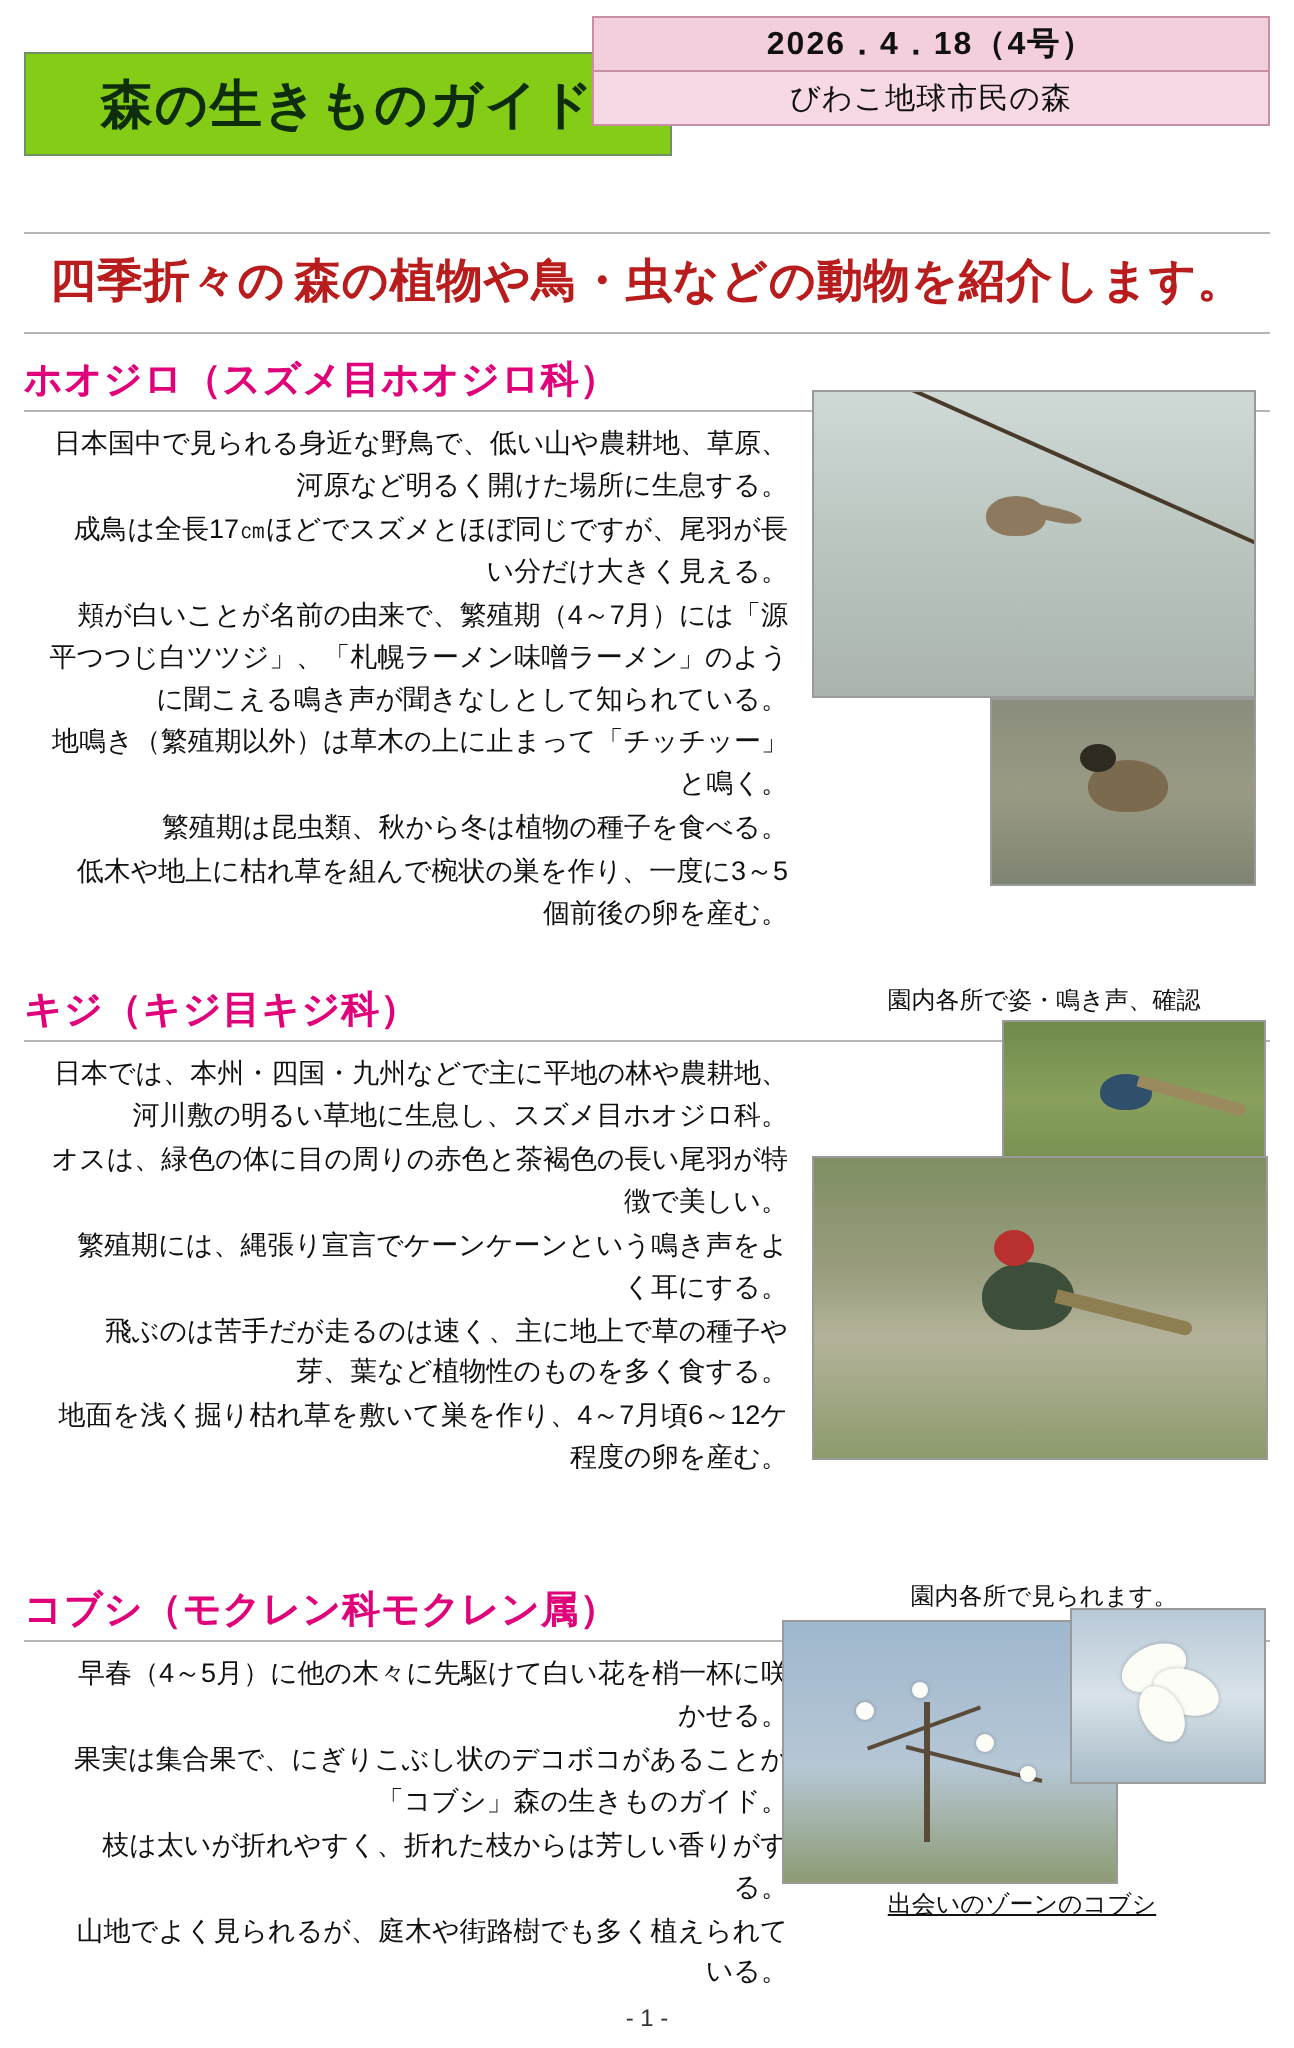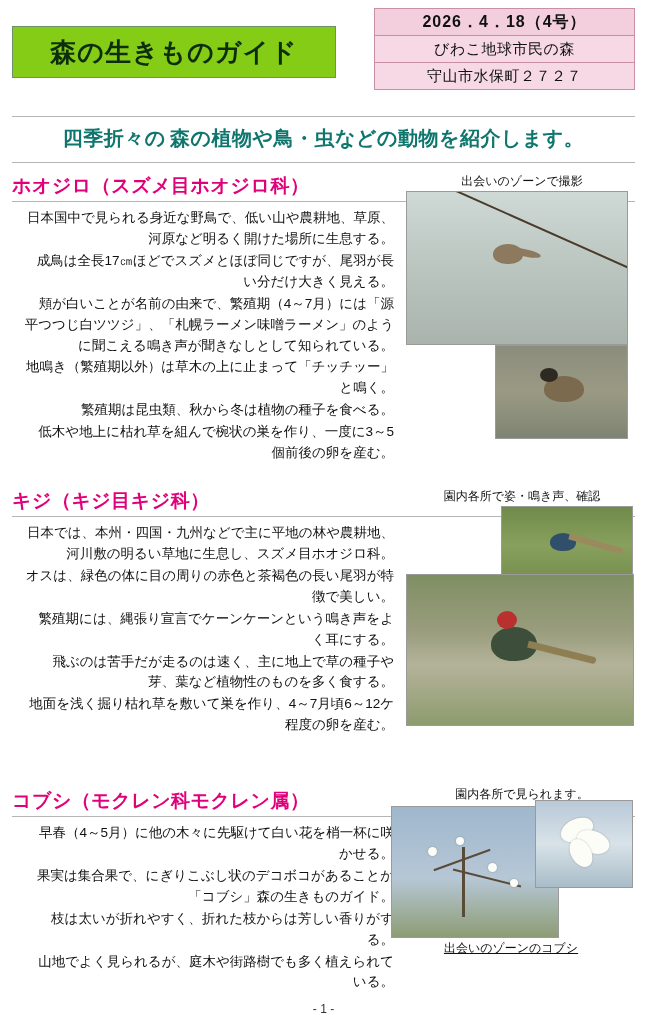--- a/index.html
+++ b/index.html
@@ -45,21 +45,21 @@
     font-weight: bold;
     font-size: 26px;
     letter-spacing: 1px;
     color: #0d2d0d;
     white-space: nowrap;
   }
   .meta-stack {
     position: absolute;
     right: 12px;
     top: 8px;
-    width: 261px;
+    width: 339px;
   }
   .meta-row {
     border: 1px solid #c88fa5;
     background: #f6d9e4;
     height: 28px;
     display: flex;
     align-items: center;
     justify-content: center;
     font-size: 16px;
     font-weight: bold;
@@ -80,23 +80,23 @@
   
   .lead-wrap {
     position: relative;
     margin: 6px 12px 0 12px;
     border-top: 1px solid #b5b5b5;
     border-bottom: 1px solid #b5b5b5;
     padding: 8px 0 10px 0;
     text-align: center;
   }
   .lead {
-    font-size: 20px;
+    font-size: 23px;
     font-weight: bold;
-    color: #0f766e;
+    color: #b91c1c;
     letter-spacing: 0.5px;
   }
 
   
   .section {
     position: relative;
     margin: 0 12px;
     padding-top: 10px;
   }
   .section-heading {
@@ -197,34 +197,32 @@
 
 <div class="page">
 
   <div class="header">
     <div class="title-box">
       <span class="title-text">森の生きものガイド</span>
     </div>
     <div class="meta-stack">
       <div class="meta-row issue">2026．4．18（4号）</div>
       <div class="meta-row place">びわこ地球市民の森</div>
-      <div class="meta-row place">守山市水保町２７２７</div>
     </div>
   </div>
 
   <div class="lead-wrap">
     <span class="lead small">四季折々の</span>
     <span class="lead">森の植物や鳥・虫などの動物を紹介します。</span>
   </div>
 
   <div class="section" style="height:305px;">
     <div class="section-heading">ホオジロ（スズメ目ホオジロ科）</div>
     <div class="section-rule"></div>
 
-    <div class="caption" style="position:absolute; left:400px; top:10px; width:220px;">出会いのゾーンで撮影</div>
 
     <div class="photo ph-sky ph-branch" style="left:394px; top:28px; width:220px; height:152px;">
       <div class="bird-blob" style="left:86px; top:52px; width:30px; height:20px;"></div>
       <div class="bird-blob" style="left:108px; top:58px; width:26px; height:7px; border-radius:0 50% 50% 0; transform:rotate(12deg);"></div>
     </div>
 
     <div class="photo ph-ground" style="left:483px; top:182px; width:131px; height:92px;">
       <div class="bird-blob" style="left:48px; top:30px; width:40px; height:26px; background:#7c6a4f;"></div>
       <div class="bird-blob" style="left:44px; top:22px; width:18px; height:14px; background:#2e2a22; border-radius:50%;"></div>
     </div>

